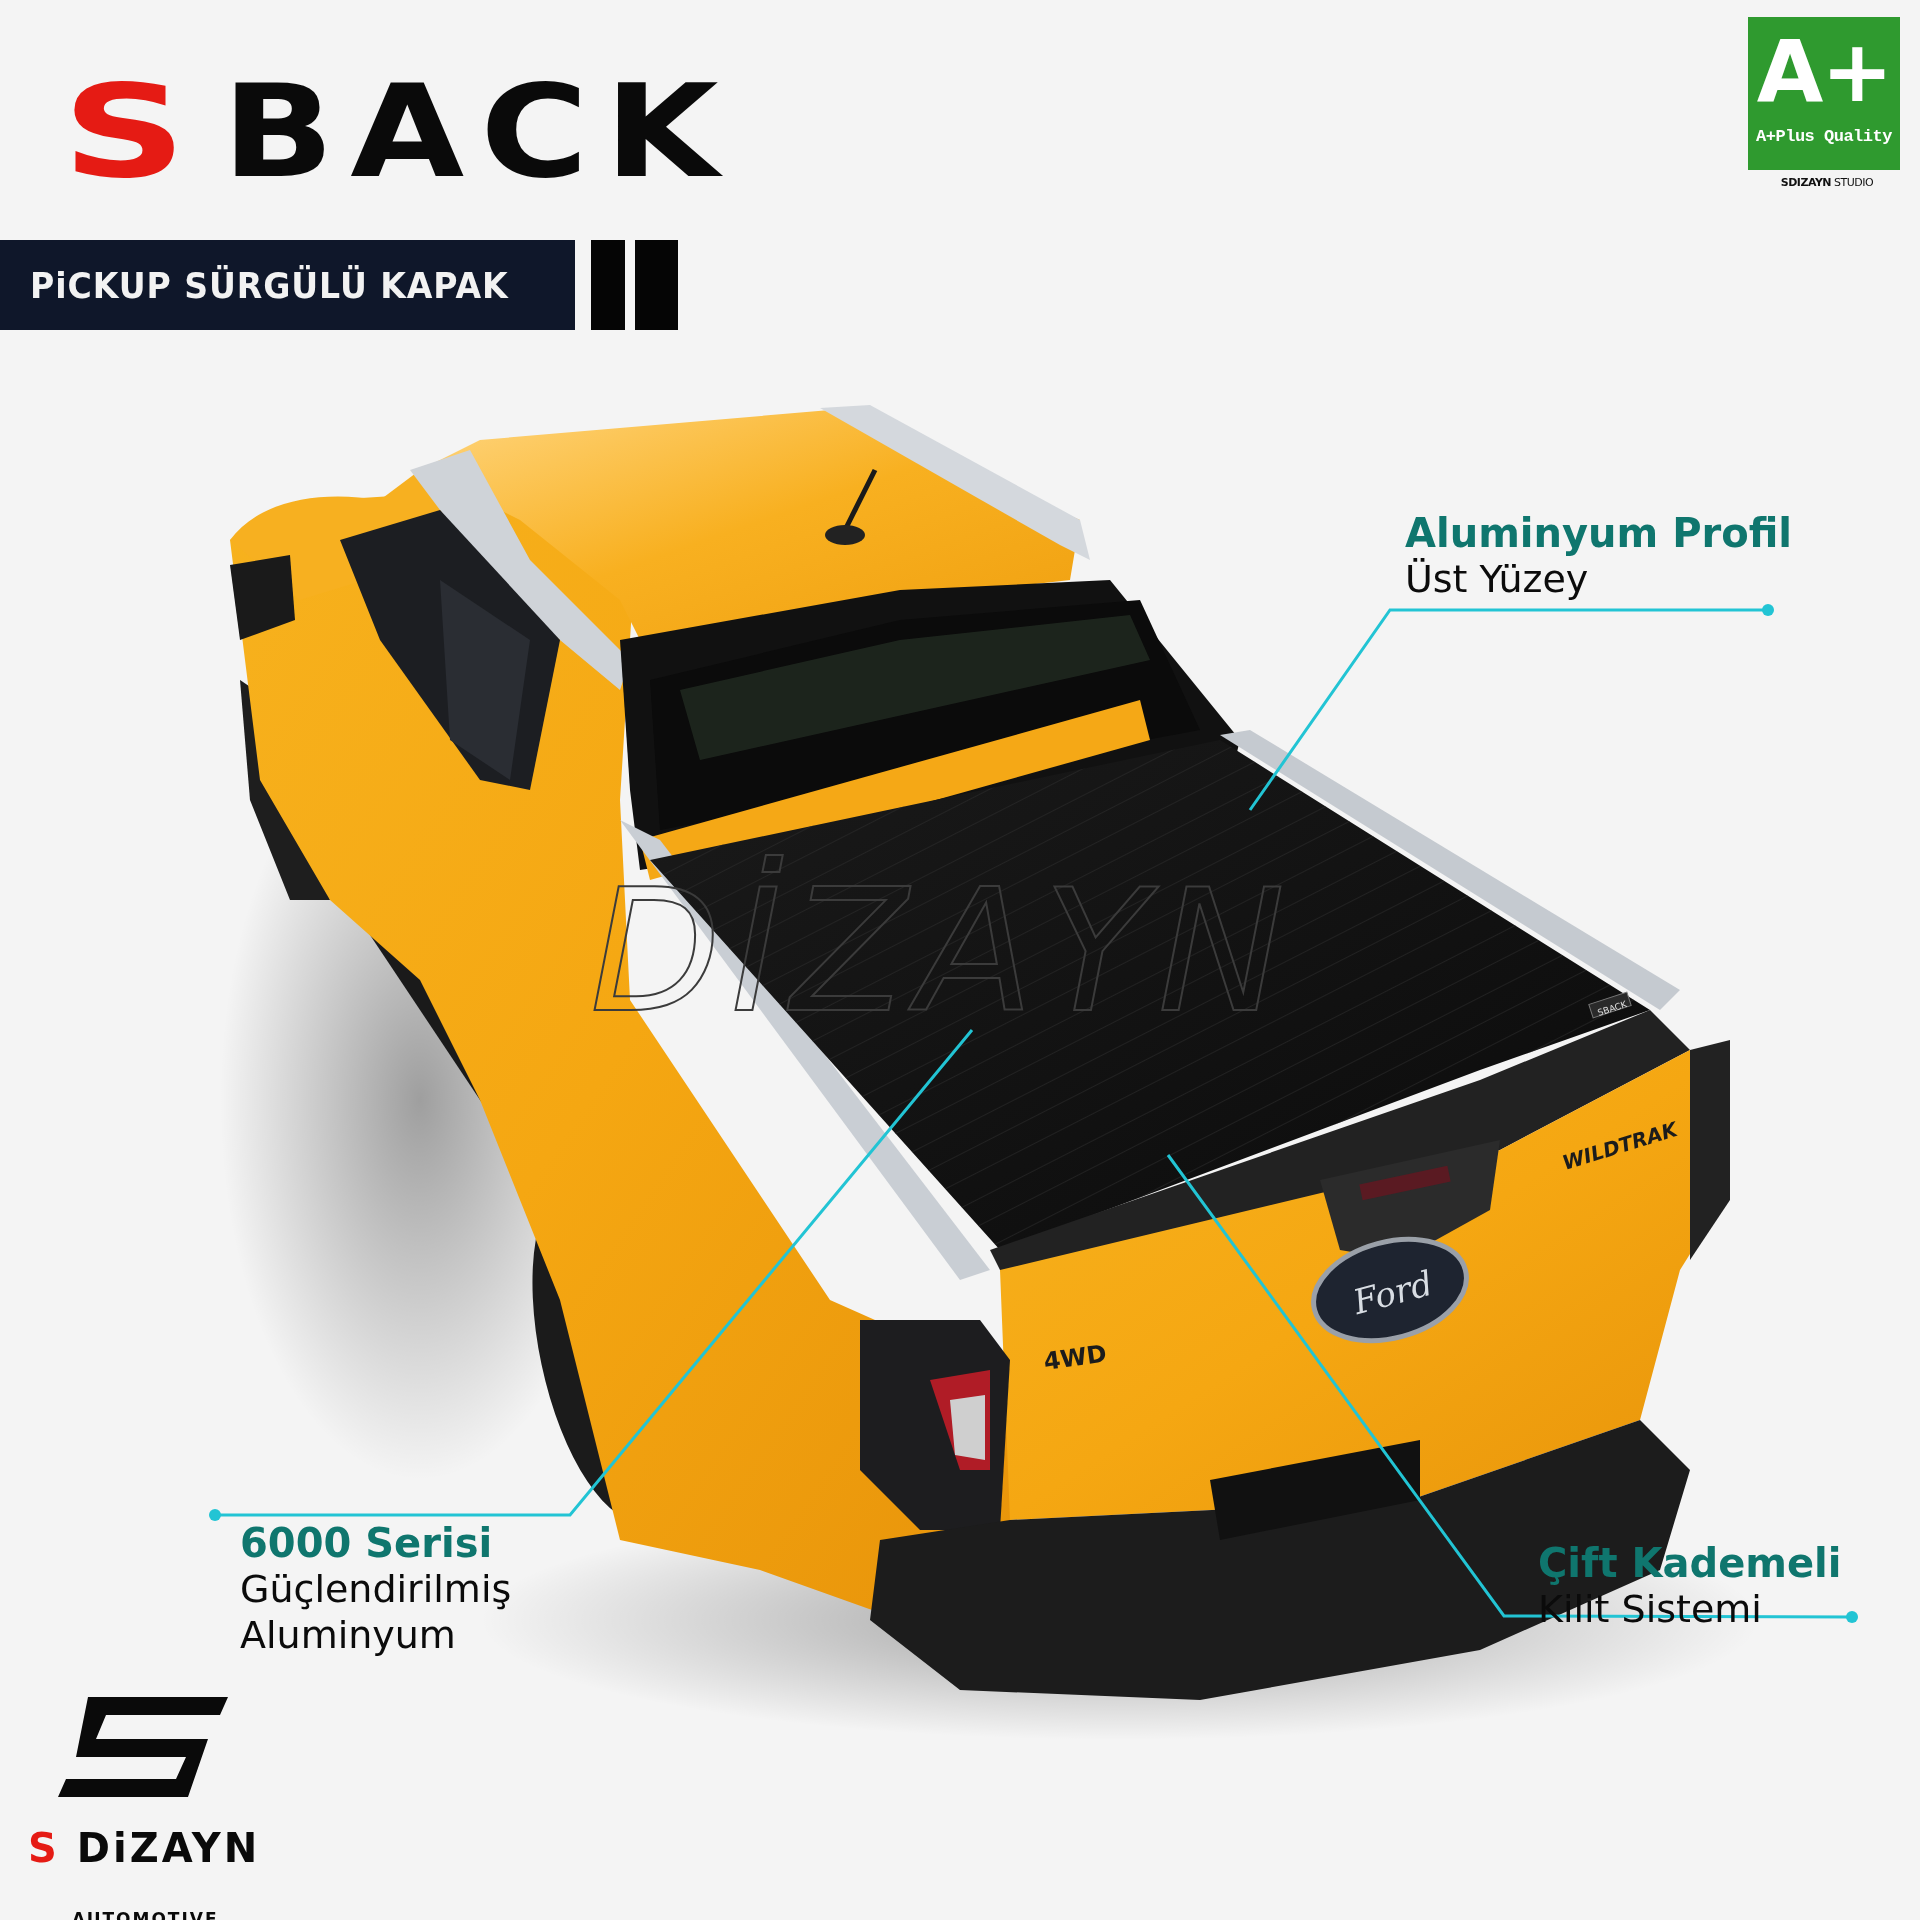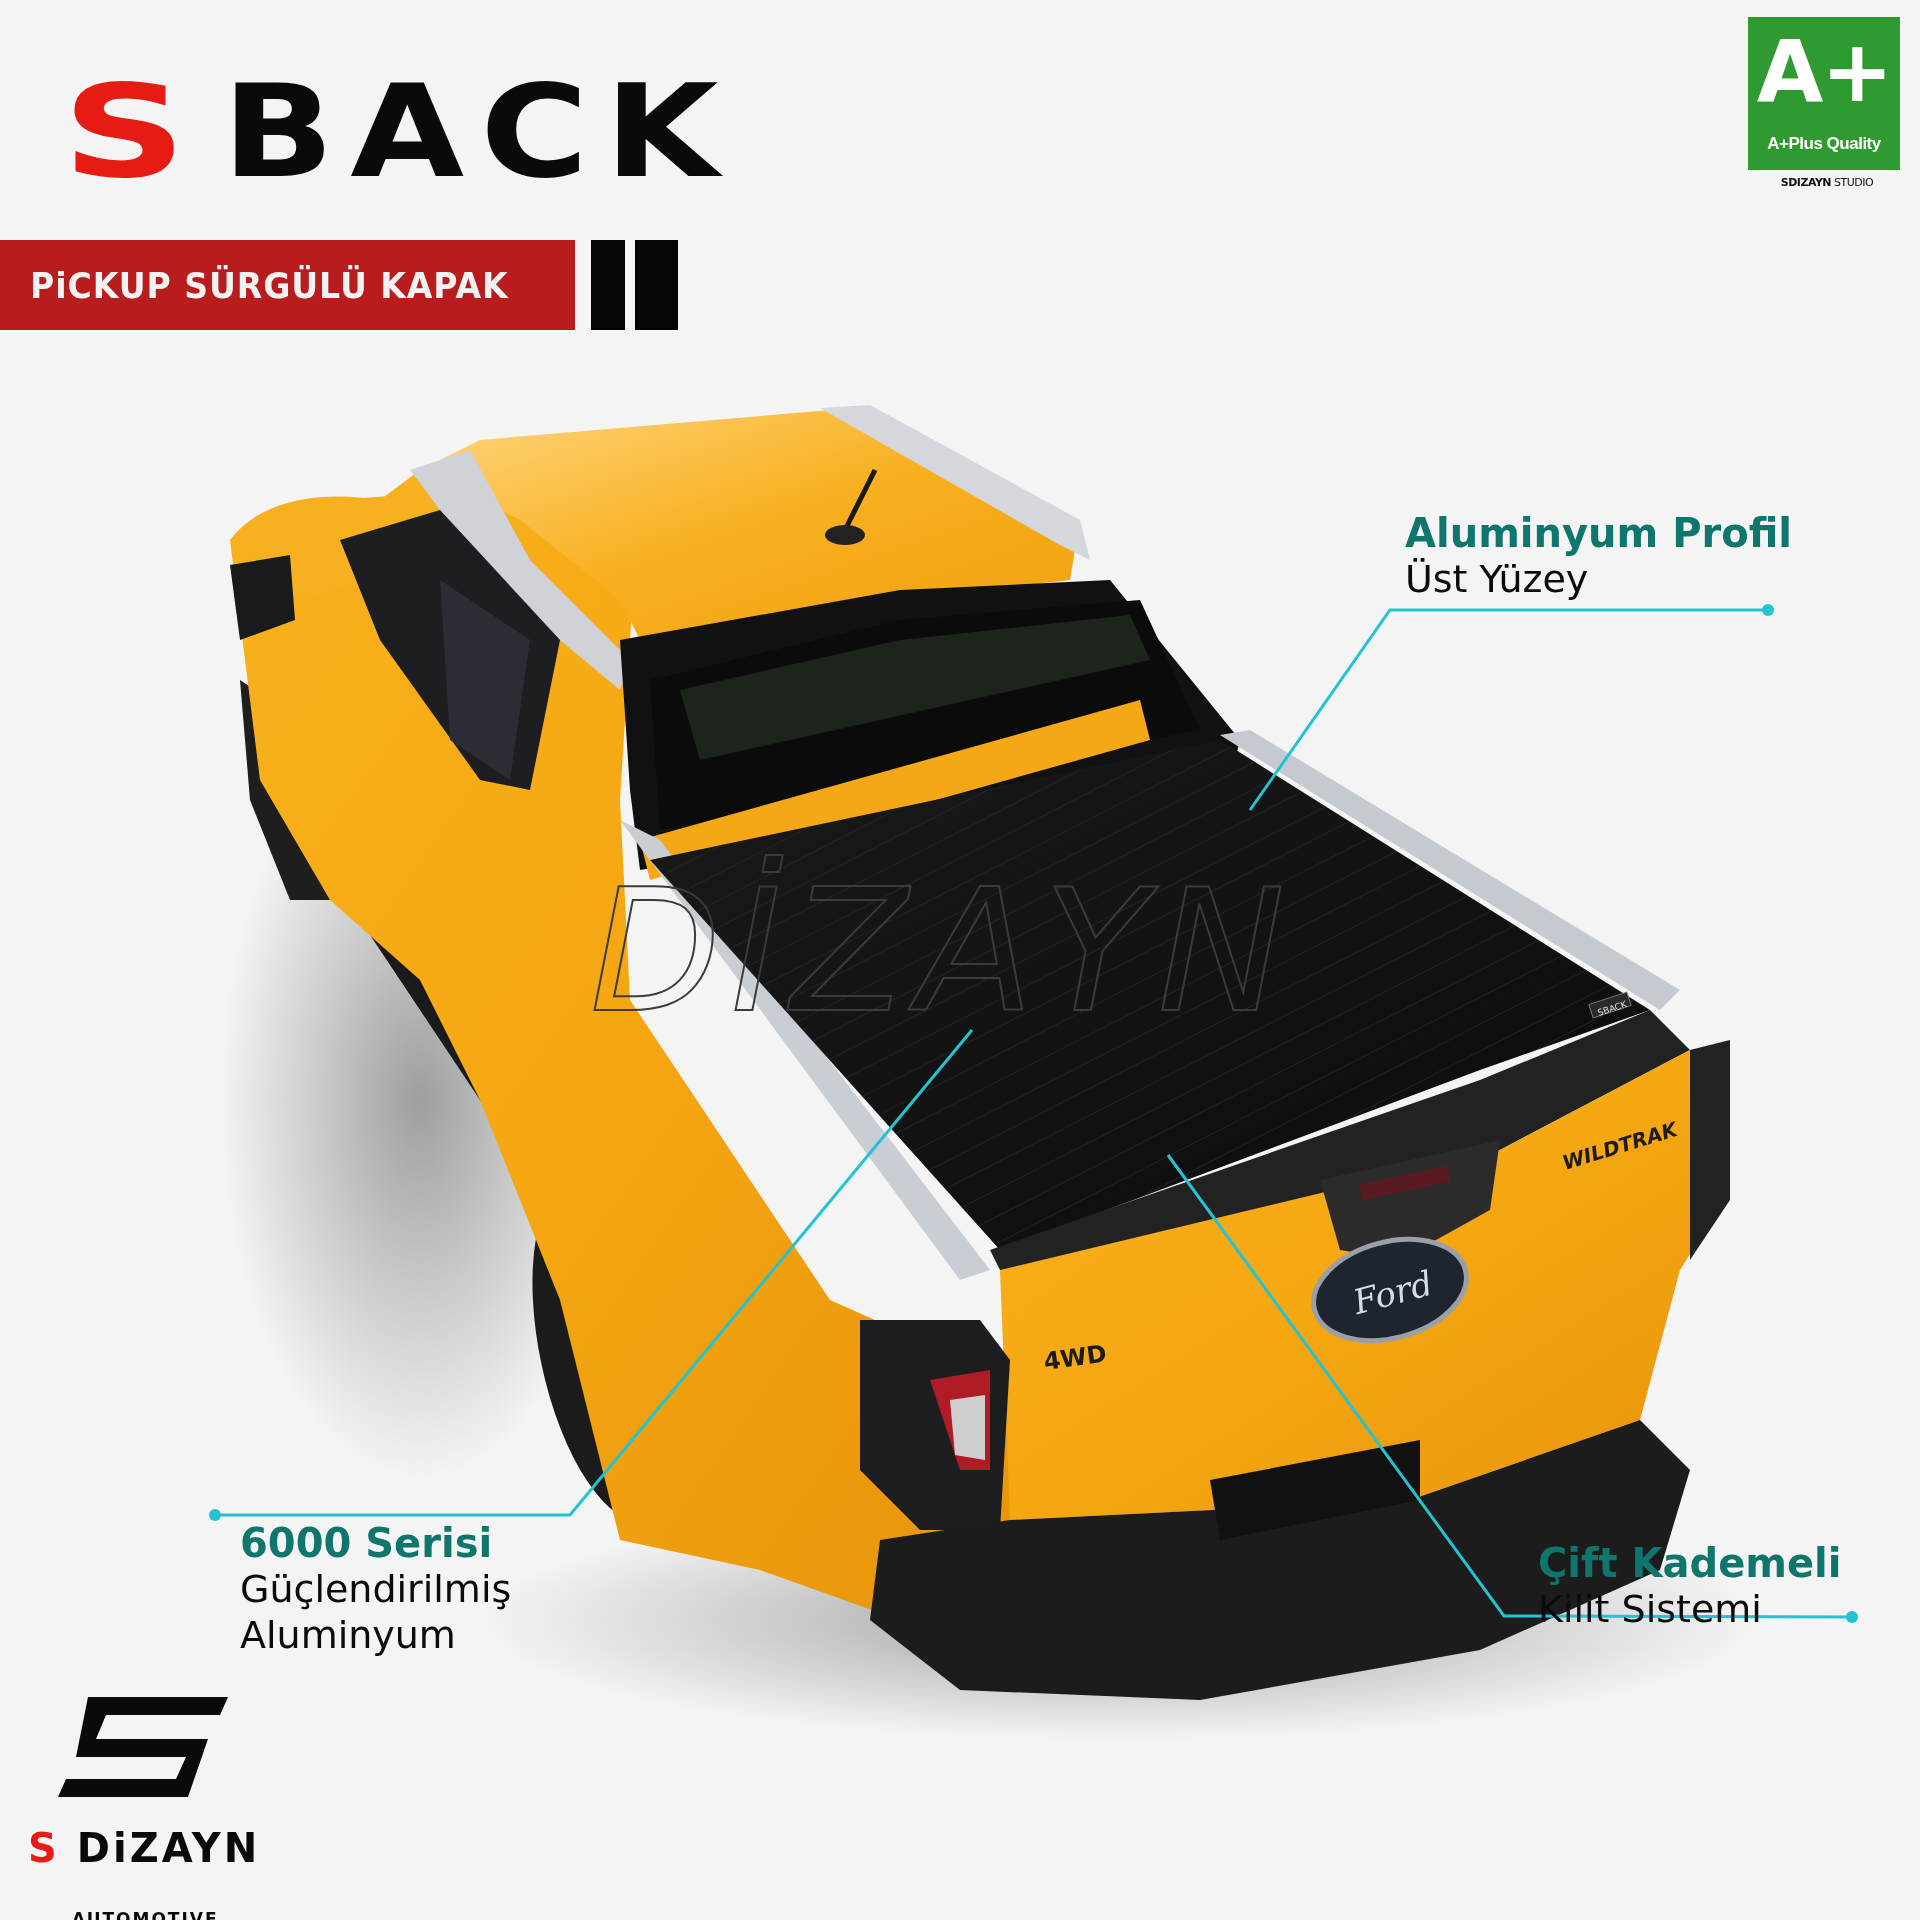--- a/index.html
+++ b/index.html
@@ -4,29 +4,29 @@
 <style>
   html, body { margin:0; padding:0; }
   body { width:1920px; height:1920px; background:#f4f4f4; position:relative; overflow:hidden; font-family:"DejaVu Sans", sans-serif; }
   .abs { position:absolute; }
 
   
   .brand { left:62px; top:72px; height:110px; display:flex; align-items:flex-end; }
   .brand .s { color:#e51b14; font-family:"DejaVu Sans", sans-serif; font-weight:bold; font-size:128px; line-height:100px; letter-spacing:-2px; transform:scaleX(1.35); transform-origin:left bottom; display:inline-block; width:120px; }
   .brand .back { color:#0a0a0a; font-family:"DejaVu Sans", sans-serif; font-weight:bold; font-size:128px; line-height:100px; letter-spacing:14px; margin-left:40px; transform:scaleX(1.15); transform-origin:left bottom; display:inline-block; }
 
-  .titlebar { left:0; top:240px; width:575px; height:90px; background:#b91c1c; display:flex; align-items:center; }
+  .titlebar { left:0; top:240px; width:575px; height:90px; background:#0f172a; display:flex; align-items:center; }
   .titlebar span { color:#f2f2f2; font-family:"DejaVu Sans", sans-serif; font-weight:bold; font-size:36px; margin-left:30px; letter-spacing:1px; transform:scaleX(0.92); transform-origin:left center; display:inline-block; }
   .bar1 { left:591px; top:240px; width:34px; height:90px; background:#050505; }
   .bar2 { left:635px; top:240px; width:43px; height:90px; background:#050505; }
 
   
   .badge { left:1748px; top:17px; width:152px; height:153px; background:#2f9a2f; color:#fff; text-align:center; }
   .badge .big { font-family:"DejaVu Sans", sans-serif; font-weight:bold; font-size:86px; line-height:96px; margin-top:6px; letter-spacing:-2px; }
-  .badge .small { font-family:Liberation Sans, sans-serif; font-size:17px; font-weight:bold; margin-top:15px; letter-spacing:-0.5px; }
+  .badge .small { font-family:Liberation Mono, monospace; font-size:17px; font-weight:bold; margin-top:8px; letter-spacing:-0.5px; }
   .studio { left:1752px; top:176px; width:150px; text-align:center; font-size:11px; color:#111; letter-spacing:-0.5px; }
   .studio b { font-weight:bold; }
 
   
   .callout .t1 { font-family:"DejaVu Sans", sans-serif; font-weight:bold; font-size:40px; color:#0f766e; line-height:46px; white-space:nowrap; }
   .callout .t2 { font-family:"DejaVu Sans", sans-serif; font-size:38px; color:#0b0b0b; line-height:46px; white-space:nowrap; }
   .c1 { left:1405px; top:510px; }
   .c2 { left:240px; top:1520px; }
   .c3 { left:1538px; top:1540px; }
 

